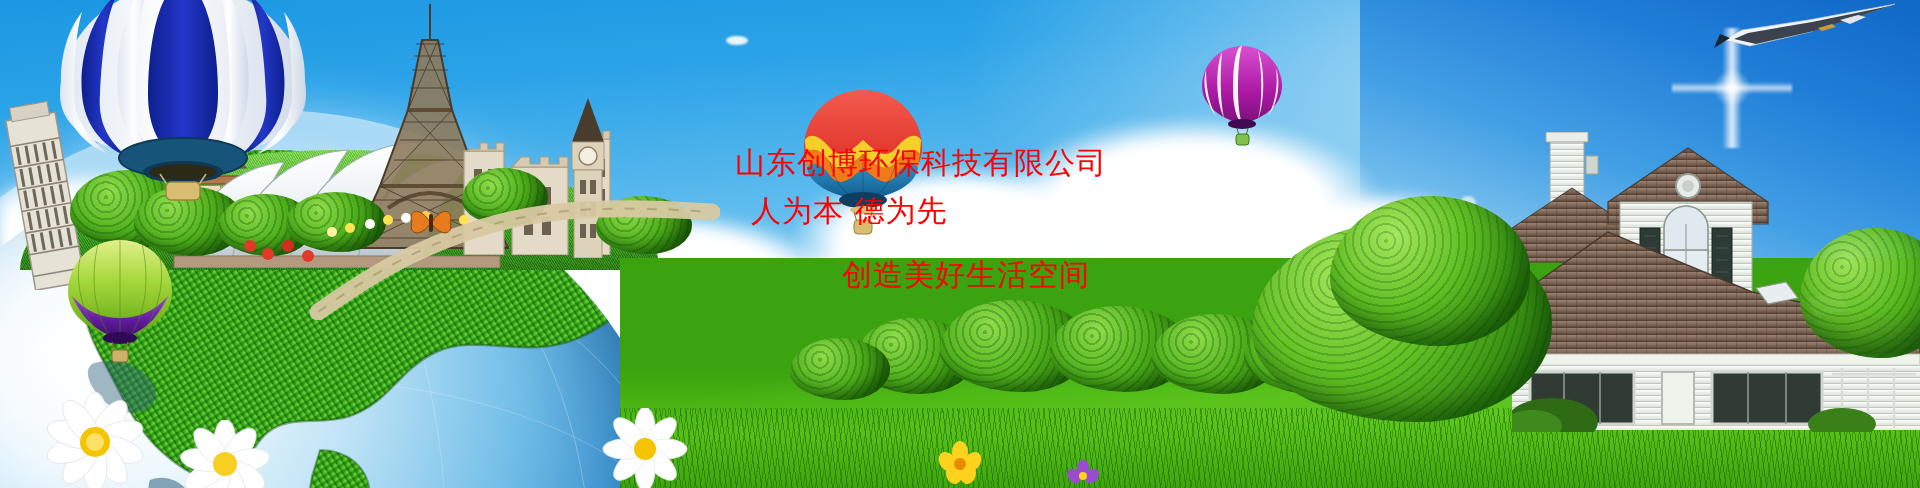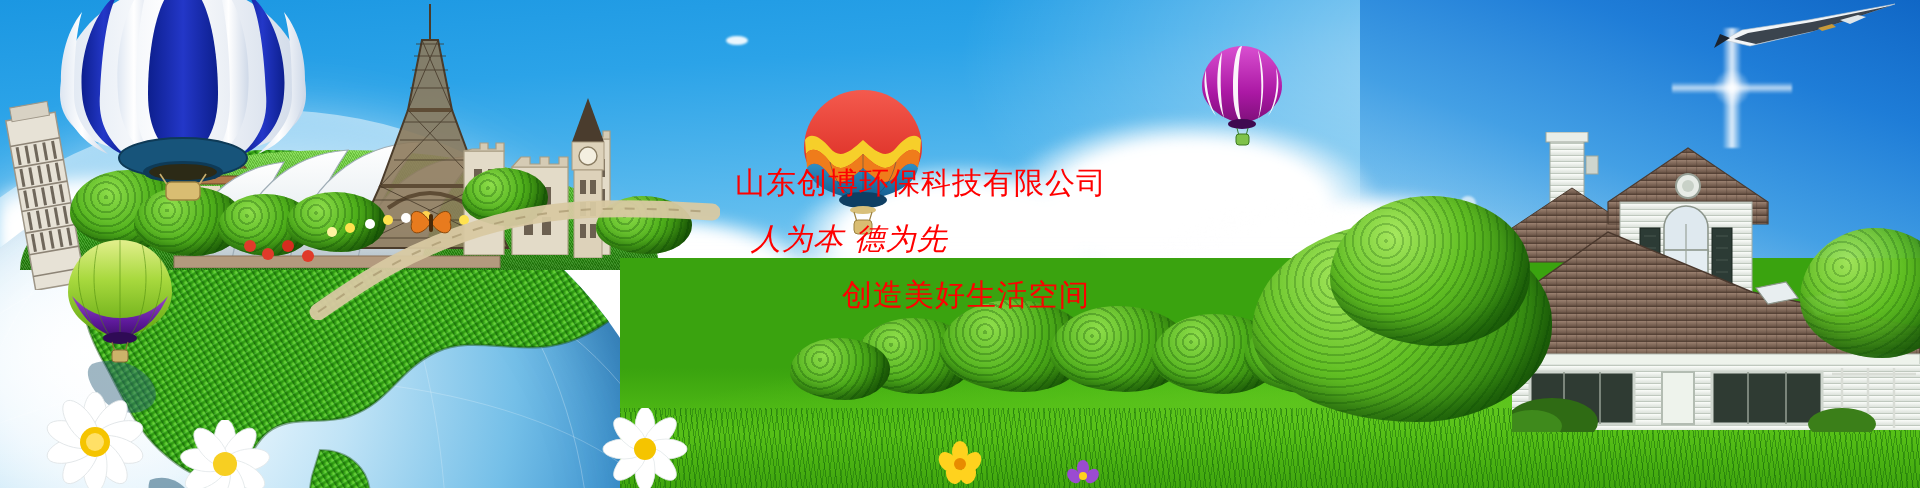--- a/index.html
+++ b/index.html
@@ -80,23 +80,23 @@
   .house{position:absolute;}
   .tree-big{position:absolute;border-radius:50% 50% 45% 55%/55% 50% 48% 45%;
     background:radial-gradient(circle at 32% 26%, #a6e85e 0%, #62c024 40%, #378d12 72%, #22640a 100%);
     box-shadow:inset -10px -14px 24px rgba(0,45,0,.5);}
   .tree-big::after{content:"";position:absolute;inset:0;border-radius:inherit;
     background:repeating-radial-gradient(circle at 28% 30%, rgba(0,60,0,.22) 0 2px, rgba(0,0,0,0) 2px 8px);}
   
   .hero-text{position:absolute;left:735px;top:148px;width:700px;color:#FF0000;
     font-size:30px;line-height:1;letter-spacing:1px;
     font-family:"DejaVu Sans","Liberation Sans",sans-serif;}
-  .hero-line{position:absolute;white-space:nowrap;margin-top:20px;}
+  .hero-line{position:absolute;white-space:nowrap;}
   .l1{left:0px;  top:0px;}
-  .l2{left:16px; top:56px;font-style:italic;}
+  .l2{left:16px; top:48px;}
   .l3{left:107px;top:112px;}
 </style>
 </head>
 <body>
 
 <div id="banner">
 
   <div class="sky"></div>
   <div class="sky-right"></div>
   <div class="cloudgroup cg3"></div>

